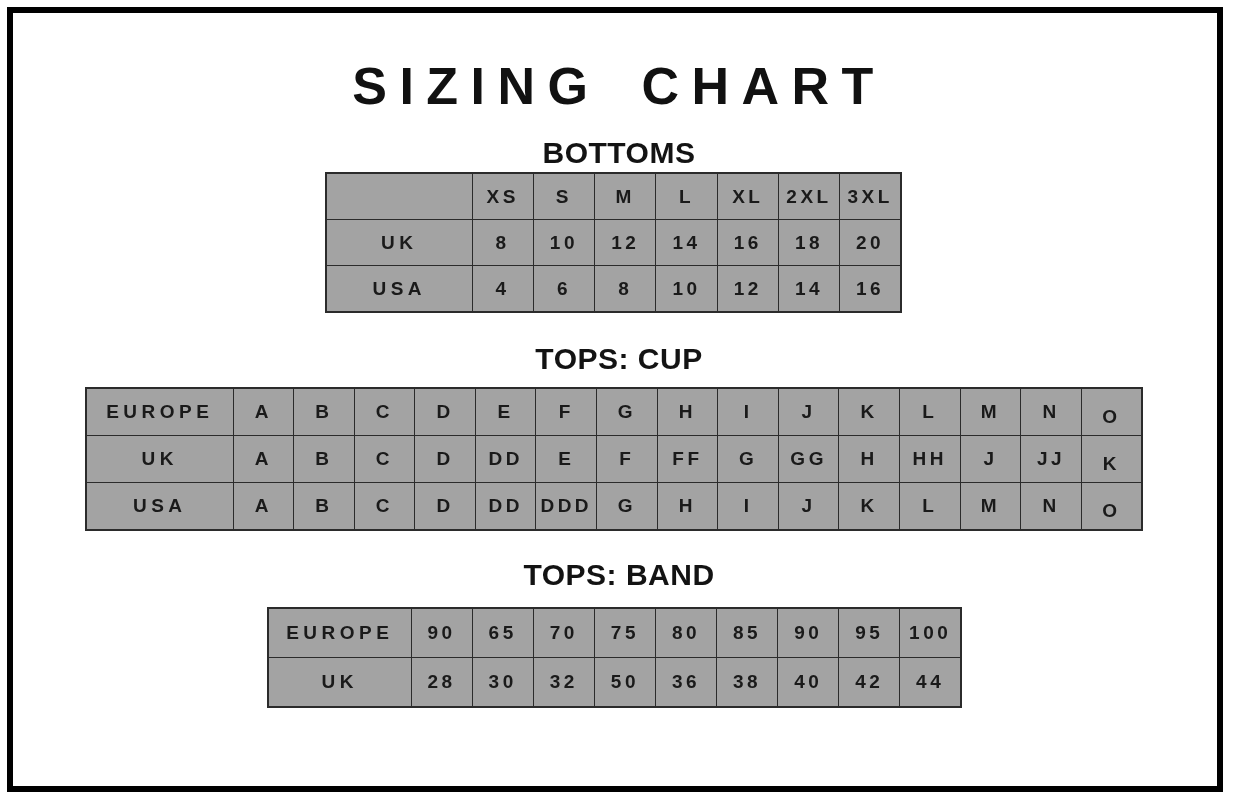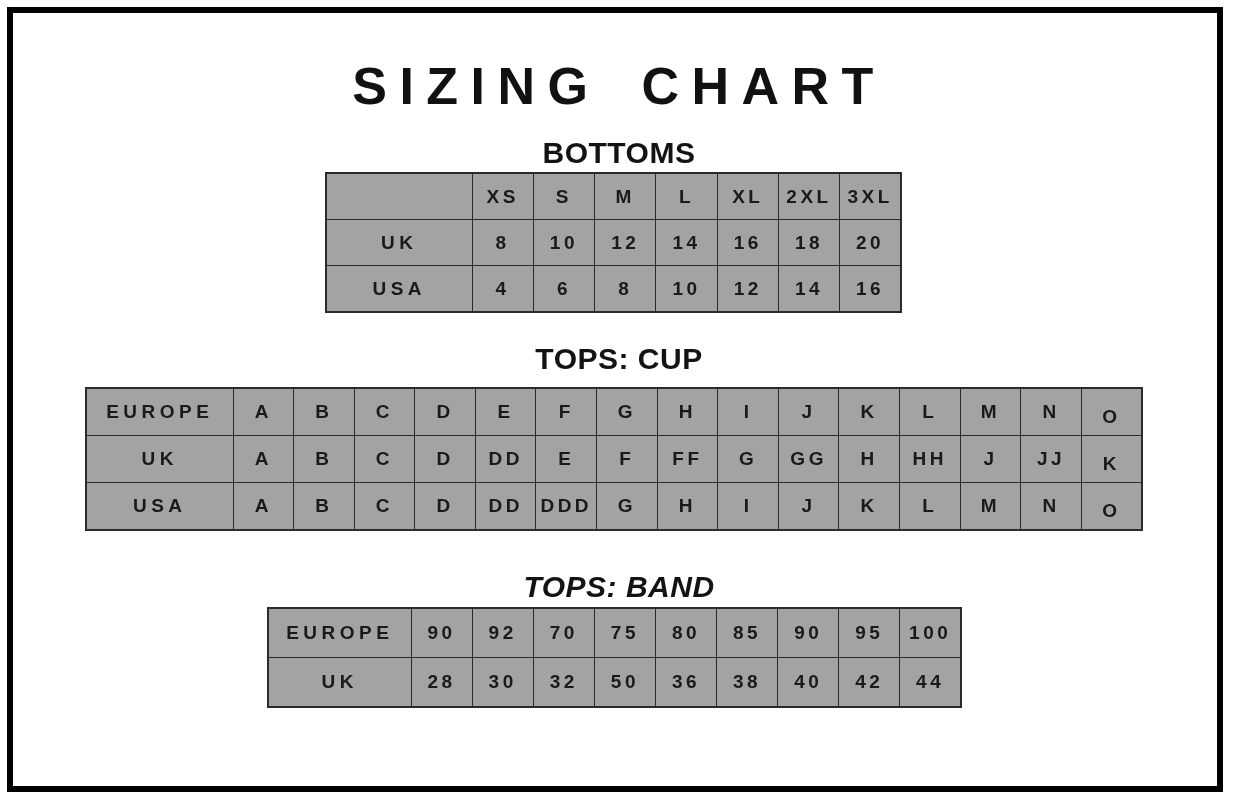--- a/index.html
+++ b/index.html
@@ -48,21 +48,21 @@
     margin: 0;
     text-align: center;
     font-weight: bold;
     font-size: 30px;
     line-height: 1;
     letter-spacing: 0.5px;
     color: #131313;
   }
   #h-bottoms { top: 138px; }
   #h-cup     { top: 344px; }
-  #h-band    { top: 572px; font-style: italic; }
+  #h-band    { top: 560px; }
 
   table.size-table {
     position: absolute;
     border-collapse: collapse;
     table-layout: fixed;
     background: #a3a3a3;
     border: 2px solid #2b2b2b;
   }
   table.size-table td {
     border: 1.5px solid #2b2b2b;
@@ -233,21 +233,21 @@
         <col>
         <col>
         <col>
         <col>
         <col>
       </colgroup>
       <tbody>
         <tr>
           <td class="row-label">EUROPE</td>
           <td>90</td>
-          <td>92</td>
+          <td>65</td>
           <td>70</td>
           <td>75</td>
           <td>80</td>
           <td>85</td>
           <td>90</td>
           <td>95</td>
           <td>100</td>
         </tr>
         <tr>
           <td class="row-label">UK</td>

